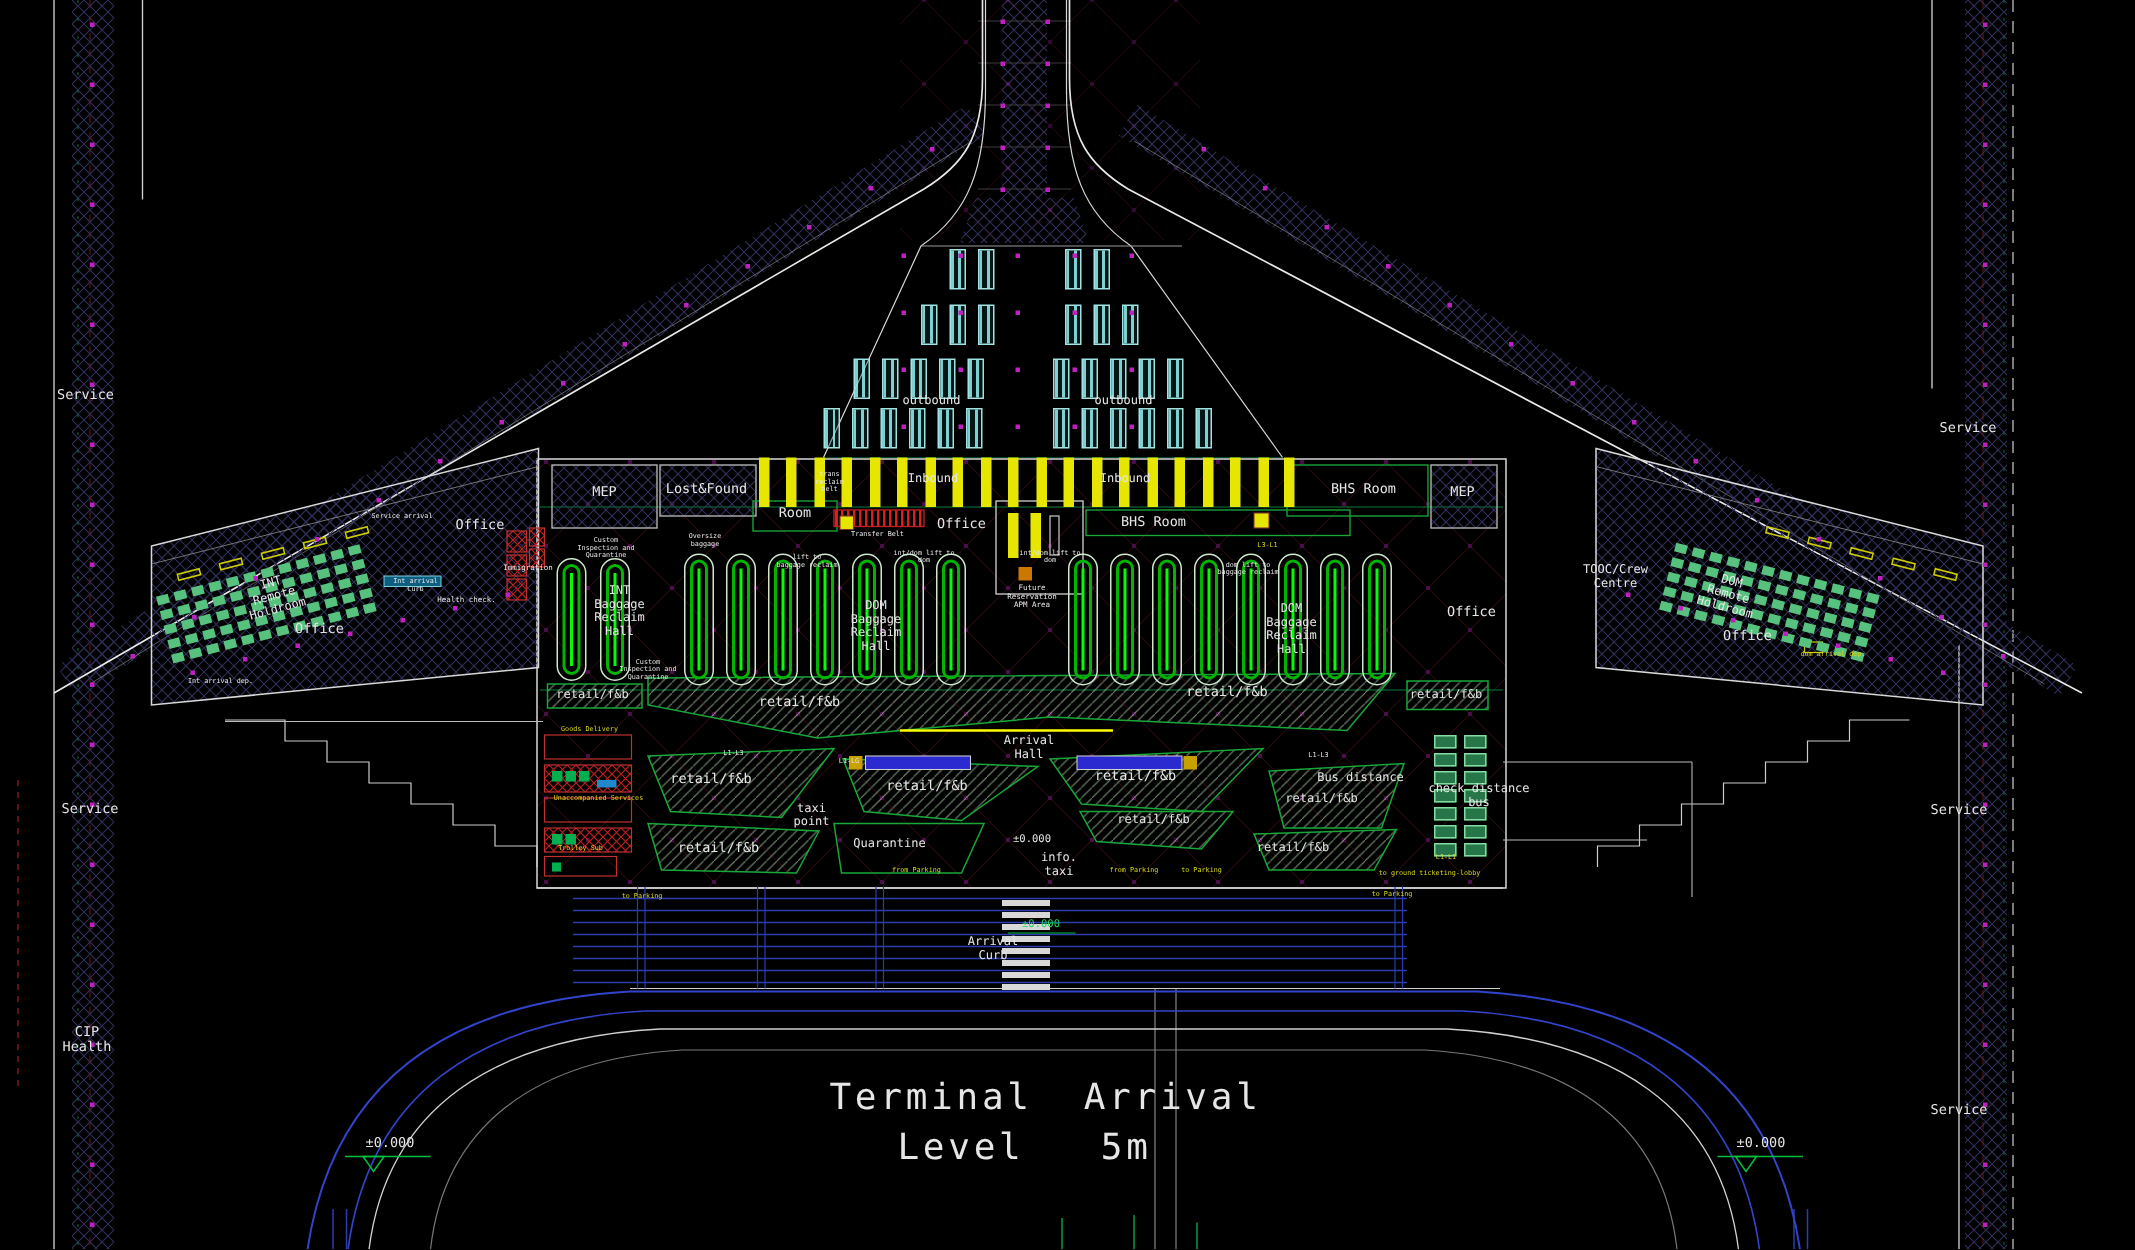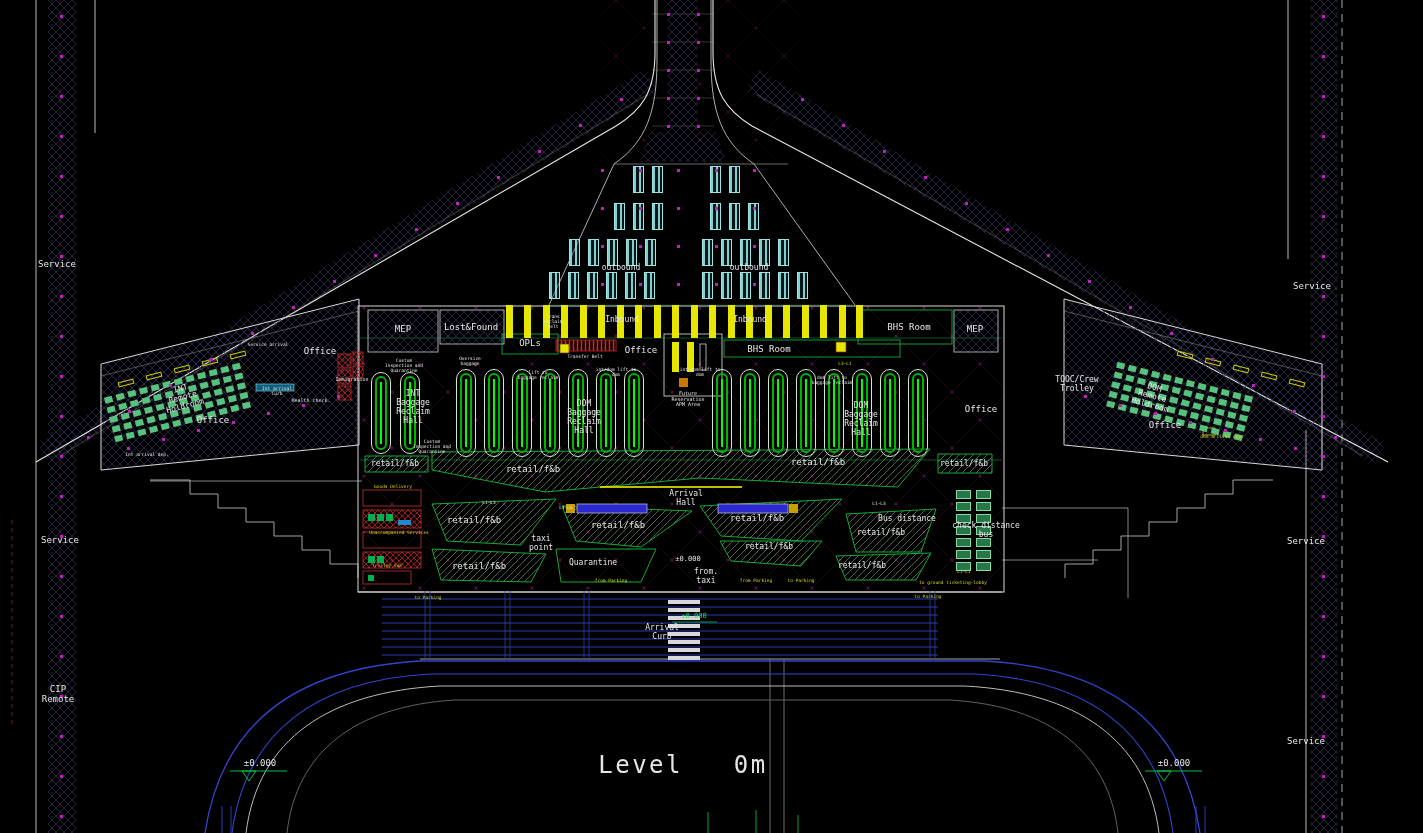--- a/index.html
+++ b/index.html
@@ -576,34 +576,34 @@
       <div class="dot" style="left: 714.5px; top: 282.5px;"></div>
       <div class="dot" style="left: 752.5px; top: 168.5px;"></div>
       <div class="dot" style="left: 752.5px; top: 206.5px;"></div>
       <div class="dot" style="left: 752.5px; top: 244.5px;"></div>
       <div class="dot" style="left: 752.5px; top: 282.5px;"></div>
     </div>
 <div id="labels">
       <div class="lbl" style="left: 57px; top: 264px; font-size: 9px; color: rgb(230, 230, 230); transform: translate(-50%, -50%);">Service</div>
       <div class="lbl" style="left: 60px; top: 540px; font-size: 9px; color: rgb(230, 230, 230); transform: translate(-50%, -50%);">Service</div>
       <div class="lbl" style="left: 58px; top: 694px; font-size: 9px; color: rgb(230, 230, 230); transform: translate(-50%, -50%);">CIP
-Remote</div>
+Health</div>
       <div class="lbl" style="left: 1312px; top: 286px; font-size: 9px; color: rgb(230, 230, 230); transform: translate(-50%, -50%);">Service</div>
       <div class="lbl" style="left: 1306px; top: 541px; font-size: 9px; color: rgb(230, 230, 230); transform: translate(-50%, -50%);">Service</div>
       <div class="lbl" style="left: 1306px; top: 741px; font-size: 9px; color: rgb(230, 230, 230); transform: translate(-50%, -50%);">Service</div>
       <div class="lbl" style="left: 621px; top: 268px; font-size: 8px; color: rgb(230, 230, 230); transform: translate(-50%, -50%);">outbound</div>
       <div class="lbl" style="left: 749px; top: 268px; font-size: 8px; color: rgb(230, 230, 230); transform: translate(-50%, -50%);">outbound</div>
       <div class="lbl" style="left: 622px; top: 320px; font-size: 8px; color: rgb(230, 230, 230); transform: translate(-50%, -50%);">Inbound</div>
       <div class="lbl" style="left: 750px; top: 320px; font-size: 8px; color: rgb(230, 230, 230); transform: translate(-50%, -50%);">Inbound</div>
       <div class="lbl" style="left: 553px; top: 322px; font-size: 4.5px; color: rgb(230, 230, 230); transform: translate(-50%, -50%);">trans
 reclaim
 belt</div>
       <div class="lbl" style="left: 403px; top: 329px; font-size: 9px; color: rgb(230, 230, 230); transform: translate(-50%, -50%);">MEP</div>
       <div class="lbl" style="left: 471px; top: 327px; font-size: 9px; color: rgb(230, 230, 230); transform: translate(-50%, -50%);">Lost&amp;Found</div>
-      <div class="lbl" style="left: 530px; top: 343px; font-size: 9px; color: rgb(230, 230, 230); transform: translate(-50%, -50%);">OPLs</div>
+      <div class="lbl" style="left: 530px; top: 343px; font-size: 9px; color: rgb(230, 230, 230); transform: translate(-50%, -50%);">Room</div>
       <div class="lbl" style="left: 585px; top: 357px; font-size: 4.5px; color: rgb(230, 230, 230); transform: translate(-50%, -50%);">Transfer Belt</div>
       <div class="lbl" style="left: 641px; top: 350px; font-size: 9px; color: rgb(230, 230, 230); transform: translate(-50%, -50%);">Office</div>
       <div class="lbl" style="left: 769px; top: 349px; font-size: 9px; color: rgb(230, 230, 230); transform: translate(-50%, -50%);">BHS Room</div>
       <div class="lbl" style="left: 909px; top: 327px; font-size: 9px; color: rgb(230, 230, 230); transform: translate(-50%, -50%);">BHS Room</div>
       <div class="lbl" style="left: 975px; top: 329px; font-size: 9px; color: rgb(230, 230, 230); transform: translate(-50%, -50%);">MEP</div>
       <div class="lbl" style="left: 470px; top: 361px; font-size: 4.5px; color: rgb(230, 230, 230); transform: translate(-50%, -50%);">Oversize
 baggage</div>
       <div class="lbl" style="left: 404px; top: 366px; font-size: 4.5px; color: rgb(230, 230, 230); transform: translate(-50%, -50%);">Custom
 Inspection and
 Quarantine</div>
@@ -642,41 +642,41 @@
       <div class="lbl" style="left: 352px; top: 380px; font-size: 5px; color: rgb(230, 230, 230); transform: translate(-50%, -50%);">Immigration</div>
       <div class="lbl" style="left: 311px; top: 401px; font-size: 5px; color: rgb(230, 230, 230); transform: translate(-50%, -50%);">Health check.</div>
       <div class="lbl" style="left: 268px; top: 345px; font-size: 4.5px; color: rgb(230, 230, 230); transform: translate(-50%, -50%);">Service arrival</div>
       <div class="lbl" style="left: 277px; top: 391px; font-size: 4.5px; color: rgb(230, 230, 230); transform: translate(-50%, -50%);">Int arrival
 Curb</div>
       <div class="lbl" style="left: 147px; top: 455px; font-size: 4.5px; color: rgb(230, 230, 230); transform: translate(-50%, -50%);">Int arrival dep.</div>
       <div class="lbl" style="left: 1152px; top: 397px; font-size: 8px; color: rgb(230, 230, 230); transform: translate(-50%, -50%) rotate(15deg);">DOM
 Remote
 Holdroom</div>
       <div class="lbl" style="left: 1077px; top: 385px; font-size: 8px; color: rgb(230, 230, 230); transform: translate(-50%, -50%);">TOOC/Crew
-Trolley</div>
+Centre</div>
       <div class="lbl" style="left: 981px; top: 409px; font-size: 9px; color: rgb(230, 230, 230); transform: translate(-50%, -50%);">Office</div>
       <div class="lbl" style="left: 1165px; top: 425px; font-size: 9px; color: rgb(230, 230, 230); transform: translate(-50%, -50%);">Office</div>
       <div class="lbl" style="left: 1222px; top: 437px; font-size: 4.5px; color: rgb(216, 216, 32); transform: translate(-50%, -50%);">dom arrival dep.</div>
       <div class="lbl" style="left: 395px; top: 464px; font-size: 8px; color: rgb(230, 230, 230); transform: translate(-50%, -50%);">retail/f&amp;b</div>
       <div class="lbl" style="left: 533px; top: 469px; font-size: 9px; color: rgb(230, 230, 230); transform: translate(-50%, -50%);">retail/f&amp;b</div>
       <div class="lbl" style="left: 818px; top: 462px; font-size: 9px; color: rgb(230, 230, 230); transform: translate(-50%, -50%);">retail/f&amp;b</div>
       <div class="lbl" style="left: 964px; top: 464px; font-size: 8px; color: rgb(230, 230, 230); transform: translate(-50%, -50%);">retail/f&amp;b</div>
       <div class="lbl" style="left: 686px; top: 499px; font-size: 8px; color: rgb(230, 230, 230); transform: translate(-50%, -50%);">Arrival
 Hall</div>
       <div class="lbl" style="left: 474px; top: 520px; font-size: 9px; color: rgb(230, 230, 230); transform: translate(-50%, -50%);">retail/f&amp;b</div>
       <div class="lbl" style="left: 618px; top: 525px; font-size: 9px; color: rgb(230, 230, 230); transform: translate(-50%, -50%);">retail/f&amp;b</div>
       <div class="lbl" style="left: 757px; top: 518px; font-size: 9px; color: rgb(230, 230, 230); transform: translate(-50%, -50%);">retail/f&amp;b</div>
       <div class="lbl" style="left: 881px; top: 533px; font-size: 8px; color: rgb(230, 230, 230); transform: translate(-50%, -50%);">retail/f&amp;b</div>
       <div class="lbl" style="left: 541px; top: 544px; font-size: 8px; color: rgb(230, 230, 230); transform: translate(-50%, -50%);">taxi
 point</div>
       <div class="lbl" style="left: 593px; top: 563px; font-size: 8px; color: rgb(230, 230, 230); transform: translate(-50%, -50%);">Quarantine</div>
       <div class="lbl" style="left: 479px; top: 566px; font-size: 9px; color: rgb(230, 230, 230); transform: translate(-50%, -50%);">retail/f&amp;b</div>
       <div class="lbl" style="left: 769px; top: 547px; font-size: 8px; color: rgb(230, 230, 230); transform: translate(-50%, -50%);">retail/f&amp;b</div>
       <div class="lbl" style="left: 862px; top: 566px; font-size: 8px; color: rgb(230, 230, 230); transform: translate(-50%, -50%);">retail/f&amp;b</div>
-      <div class="lbl" style="left: 706px; top: 577px; font-size: 8px; color: rgb(230, 230, 230); transform: translate(-50%, -50%);">from.
+      <div class="lbl" style="left: 706px; top: 577px; font-size: 8px; color: rgb(230, 230, 230); transform: translate(-50%, -50%);">info.
 taxi</div>
       <div class="lbl" style="left: 907px; top: 519px; font-size: 8px; color: rgb(230, 230, 230); transform: translate(-50%, -50%);">Bus distance</div>
       <div class="lbl" style="left: 986px; top: 531px; font-size: 8px; color: rgb(230, 230, 230); transform: translate(-50%, -50%);">check distance
 bus</div>
       <div class="lbl" style="left: 393px; top: 487px; font-size: 4.5px; color: rgb(216, 216, 32); transform: translate(-50%, -50%);">Goods Delivery</div>
       <div class="lbl" style="left: 399px; top: 533px; font-size: 4.5px; color: rgb(216, 216, 32); transform: translate(-50%, -50%);">Unaccompanied Services</div>
       <div class="lbl" style="left: 387px; top: 566px; font-size: 4.5px; color: rgb(216, 216, 32); transform: translate(-50%, -50%);">Trolley Sub</div>
       <div class="lbl" style="left: 489px; top: 503px; font-size: 4.5px; color: rgb(230, 230, 230); transform: translate(-50%, -50%);">L1-L3</div>
       <div class="lbl" style="left: 566px; top: 508px; font-size: 4.5px; color: rgb(230, 230, 230); transform: translate(-50%, -50%);">L1-LG</div>
       <div class="lbl" style="left: 879px; top: 504px; font-size: 4.5px; color: rgb(230, 230, 230); transform: translate(-50%, -50%);">L1-L3</div>
@@ -686,16 +686,17 @@
       <div class="lbl" style="left: 756px; top: 581px; font-size: 4.5px; color: rgb(216, 216, 32); transform: translate(-50%, -50%);">from Parking</div>
       <div class="lbl" style="left: 801px; top: 581px; font-size: 4.5px; color: rgb(216, 216, 32); transform: translate(-50%, -50%);">to Parking</div>
       <div class="lbl" style="left: 928px; top: 597px; font-size: 4.5px; color: rgb(216, 216, 32); transform: translate(-50%, -50%);">to Parking</div>
       <div class="lbl" style="left: 953px; top: 583px; font-size: 4.5px; color: rgb(216, 216, 32); transform: translate(-50%, -50%);">to ground ticketing-lobby</div>
       <div class="lbl" style="left: 688px; top: 560px; font-size: 7px; color: rgb(230, 230, 230); transform: translate(-50%, -50%);">±0.000</div>
       <div class="lbl" style="left: 694px; top: 617px; font-size: 7px; color: rgb(32, 216, 96); transform: translate(-50%, -50%);">±0.000</div>
       <div class="lbl" style="left: 662px; top: 633px; font-size: 8px; color: rgb(230, 230, 230); transform: translate(-50%, -50%);">Arrival
 Curb</div>
       <div class="lbl" style="left: 260px; top: 763px; font-size: 9px; color: rgb(230, 230, 230); transform: translate(-50%, -50%);">±0.000</div>
       <div class="lbl" style="left: 1174px; top: 763px; font-size: 9px; color: rgb(230, 230, 230); transform: translate(-50%, -50%);">±0.000</div>
-      <div class="lbl big" style="left: 683px; top: 765px; font-size: 24px; color: rgb(230, 230, 230); transform: translate(-50%, -50%);">Level   0m</div>
+      <div class="lbl big" style="left: 697px; top: 732px; font-size: 24px; color: rgb(230, 230, 230); transform: translate(-50%, -50%);">Terminal  Arrival</div>
+      <div class="lbl big" style="left: 683px; top: 765px; font-size: 24px; color: rgb(230, 230, 230); transform: translate(-50%, -50%);">Level   5m</div>
     </div>
 
 </div>
 
 </body></html>

